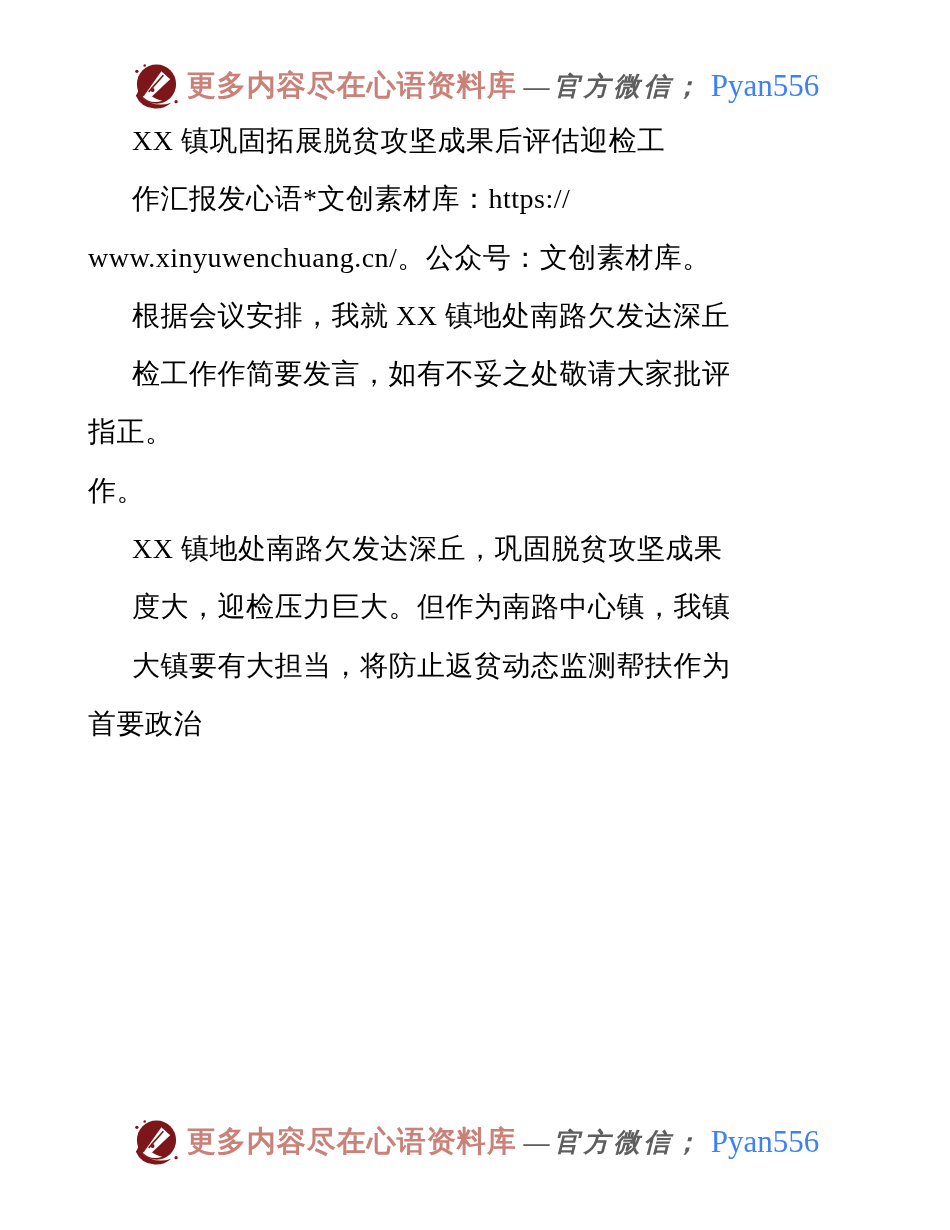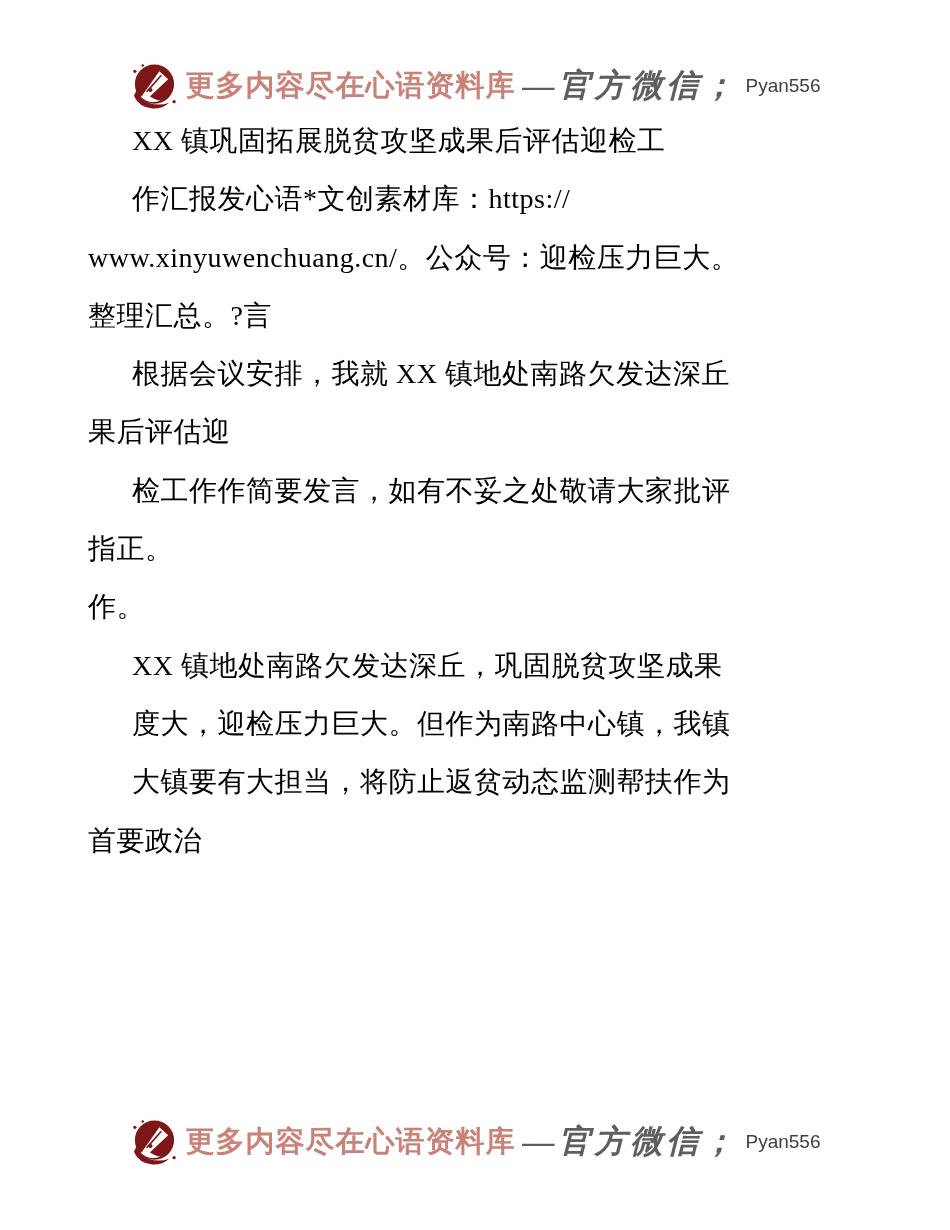--- a/index.html
+++ b/index.html
@@ -27,31 +27,31 @@
   .brand-logo { width: 49px; height: 52px; flex: 0 0 auto; }
   .brand-main {
     color: #c98178;
     font-size: 29px;
     font-weight: bold;
     letter-spacing: 1px;
     white-space: pre;
   }
   .brand-sep {
     color: #5e5e5e;
-    font-size: 32px;
+    font-size: 26px;
     font-style: italic;
     font-weight: bold;
     letter-spacing: 4px;
     white-space: pre;
     font-family: Liberation Serif, serif;
   }
   .brand-id {
-    color: #404040;
-    font-size: 19px;
-    font-family: Liberation Sans, sans-serif;
+    color: #3b82f6;
+    font-size: 31px;
+    font-family: Liberation Serif, serif;
     white-space: pre;
   }
 
   
   .doc {
     position: absolute;
     top: 112px;
     left: 88px;
     width: 776px;
     color: #000000;
@@ -83,24 +83,22 @@
       <circle cx="46" cy="42" r="1.7" fill="#7c1618"></circle>
     </svg>
     <span class="brand-main">更多内容尽在心语资料库</span>
       <span class="brand-sep">—官方微信；</span>
       <span class="brand-id">Pyan556</span>
   </div>
 
   <div class="doc">
     <div class="line indent">XX 镇巩固拓展脱贫攻坚成果后评估迎检工</div>
     <div class="line indent">作汇报发心语*文创素材库：https://</div>
-    <div class="line">www.xinyuwenchuang.cn/。公众号：迎检压力巨大。</div>
-    <div class="line">整理汇总。?言</div>
+    <div class="line">www.xinyuwenchuang.cn/。公众号：文创素材库。</div>
     <div class="line indent">根据会议安排，我就 XX 镇地处南路欠发达深丘</div>
-    <div class="line">果后评估迎</div>
     <div class="line indent">检工作作简要发言，如有不妥之处敬请大家批评</div>
     <div class="line">指正。</div>
     <div class="line">作。</div>
     <div class="line indent">XX 镇地处南路欠发达深丘，巩固脱贫攻坚成果</div>
     <div class="line indent">度大，迎检压力巨大。但作为南路中心镇，我镇</div>
     <div class="line indent">大镇要有大担当，将防止返贫动态监测帮扶作为</div>
     <div class="line">首要政治</div>
   </div>
 
   <div class="brandbar bottom">

